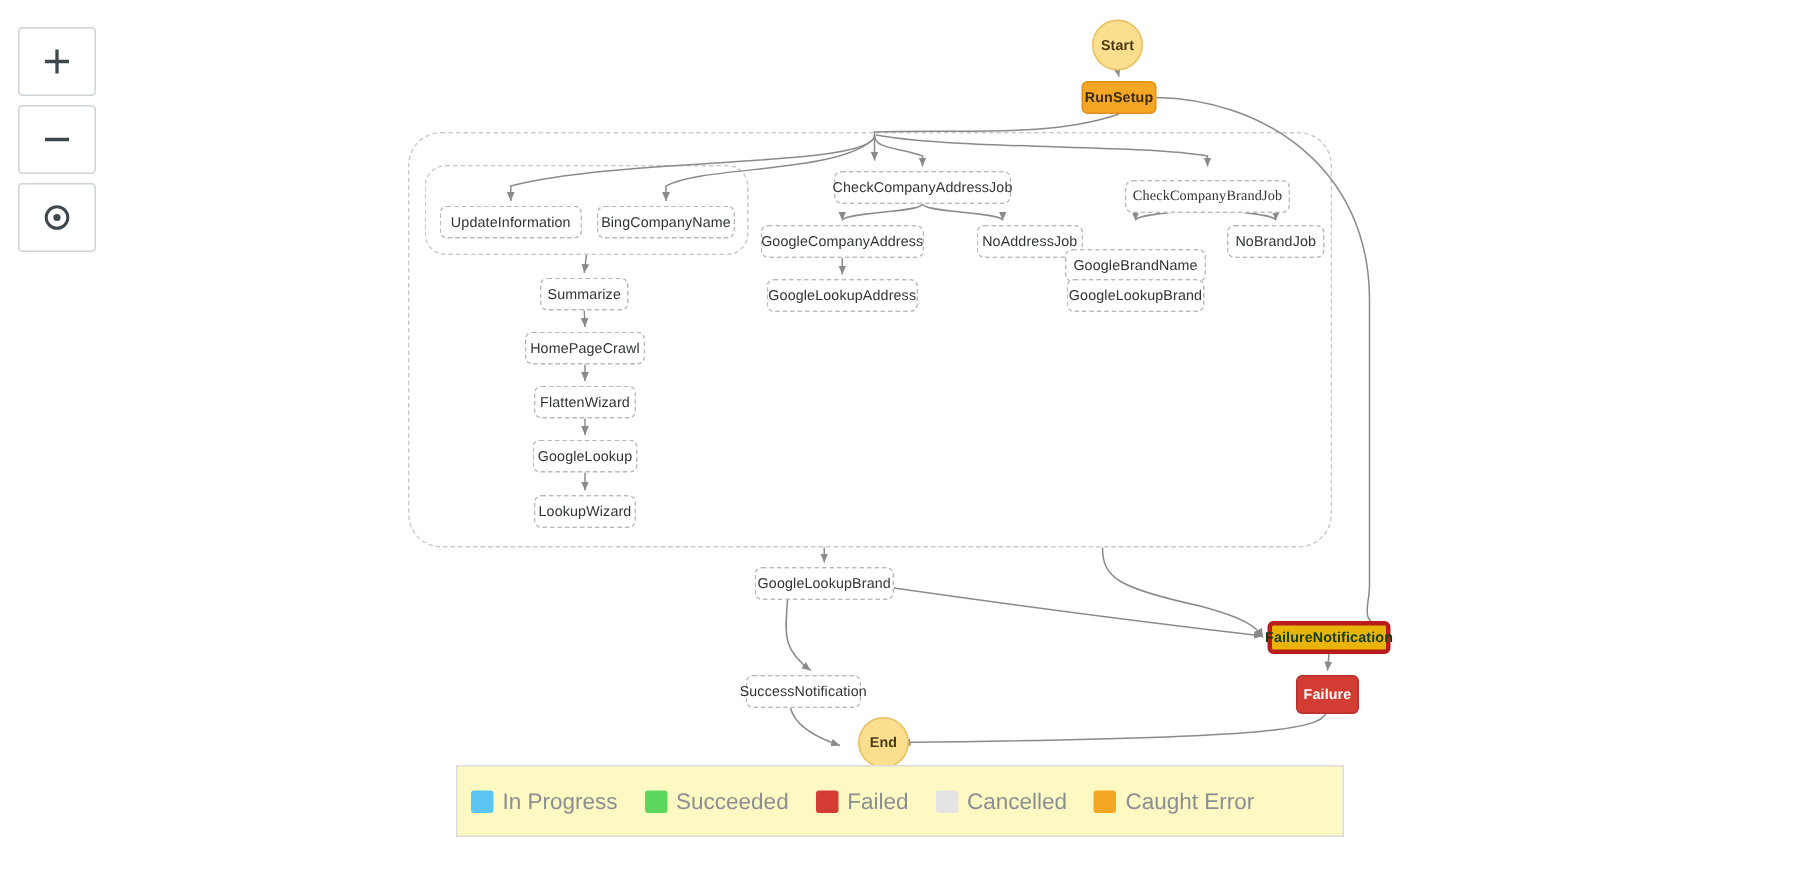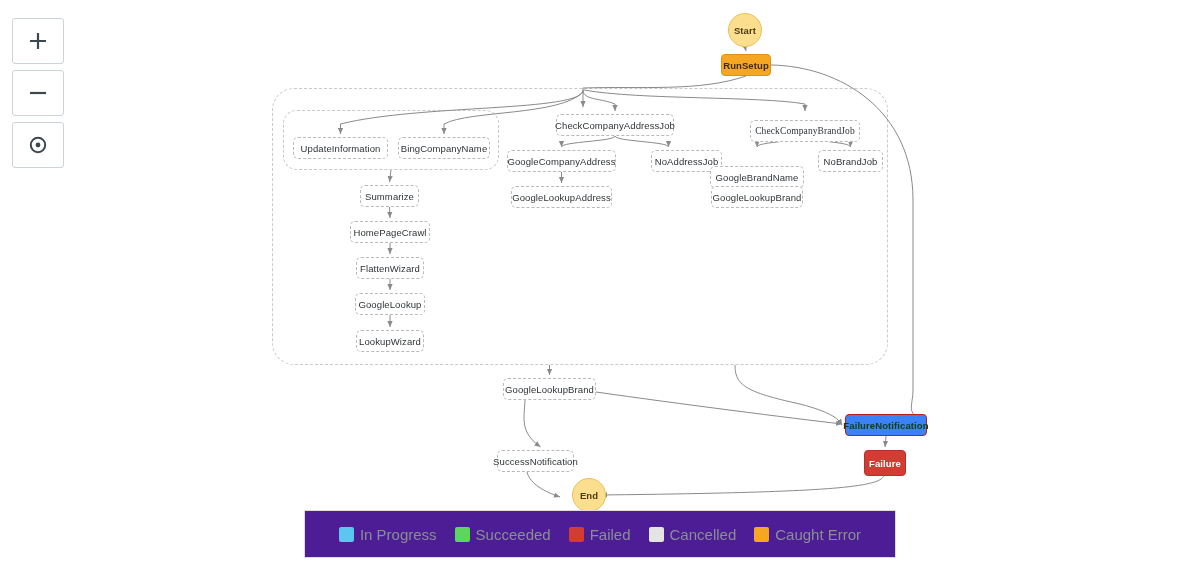--- a/index.html
+++ b/index.html
@@ -48,34 +48,34 @@
     border:1px dashed #b9b9b9;
     border-radius:5px;
     padding:0 7px;
     height:22px;
   }
   .node.state{
     border-radius:4px;height:22px;padding:0 8px;
     font-size:9.5px;font-weight:700;
   }
   .node.caught{background:#f5a623;border:1px solid #e0901c;color:#3a2c0b;}
-  .node.succeeded{background:#3b82f6;border:1px solid #b91c1c;color:#123c12;}
+  .node.succeeded{background:#eab308;border:3px solid #b91c1c;color:#123c12;}
   .node.failed{background:#d33c33;border:1px solid #b9302a;color:#ffffff;}
   .node.terminal{
     border-radius:50%;width:34px;height:34px;padding:0;
     background:#fcdf8e;border:1px solid #e8bf5c;color:#4a3a12;
     font-size:9.5px;font-weight:700;
   }
 
   
   .legend{
     position:absolute;z-index:20;
     left:304px;top:510px;width:592px;height:48px;
-    background:#4c1d95;border:1px solid #dcdcdc;
-    display:flex;align-items:center;justify-content:center;
+    background:#fef9c3;border:1px solid #dcdcdc;
+    display:flex;align-items:center;
     box-sizing:border-box;
   }
   .legend-item{display:flex;align-items:center;margin:0 9px;}
   .legend-swatch{width:15px;height:15px;border-radius:2px;display:block;}
   .legend-label{
     margin-left:6px;font-size:15px;color:#8a8f94;
     font-family:"Liberation Sans", sans-serif;
   }
 </style>
 </head>

